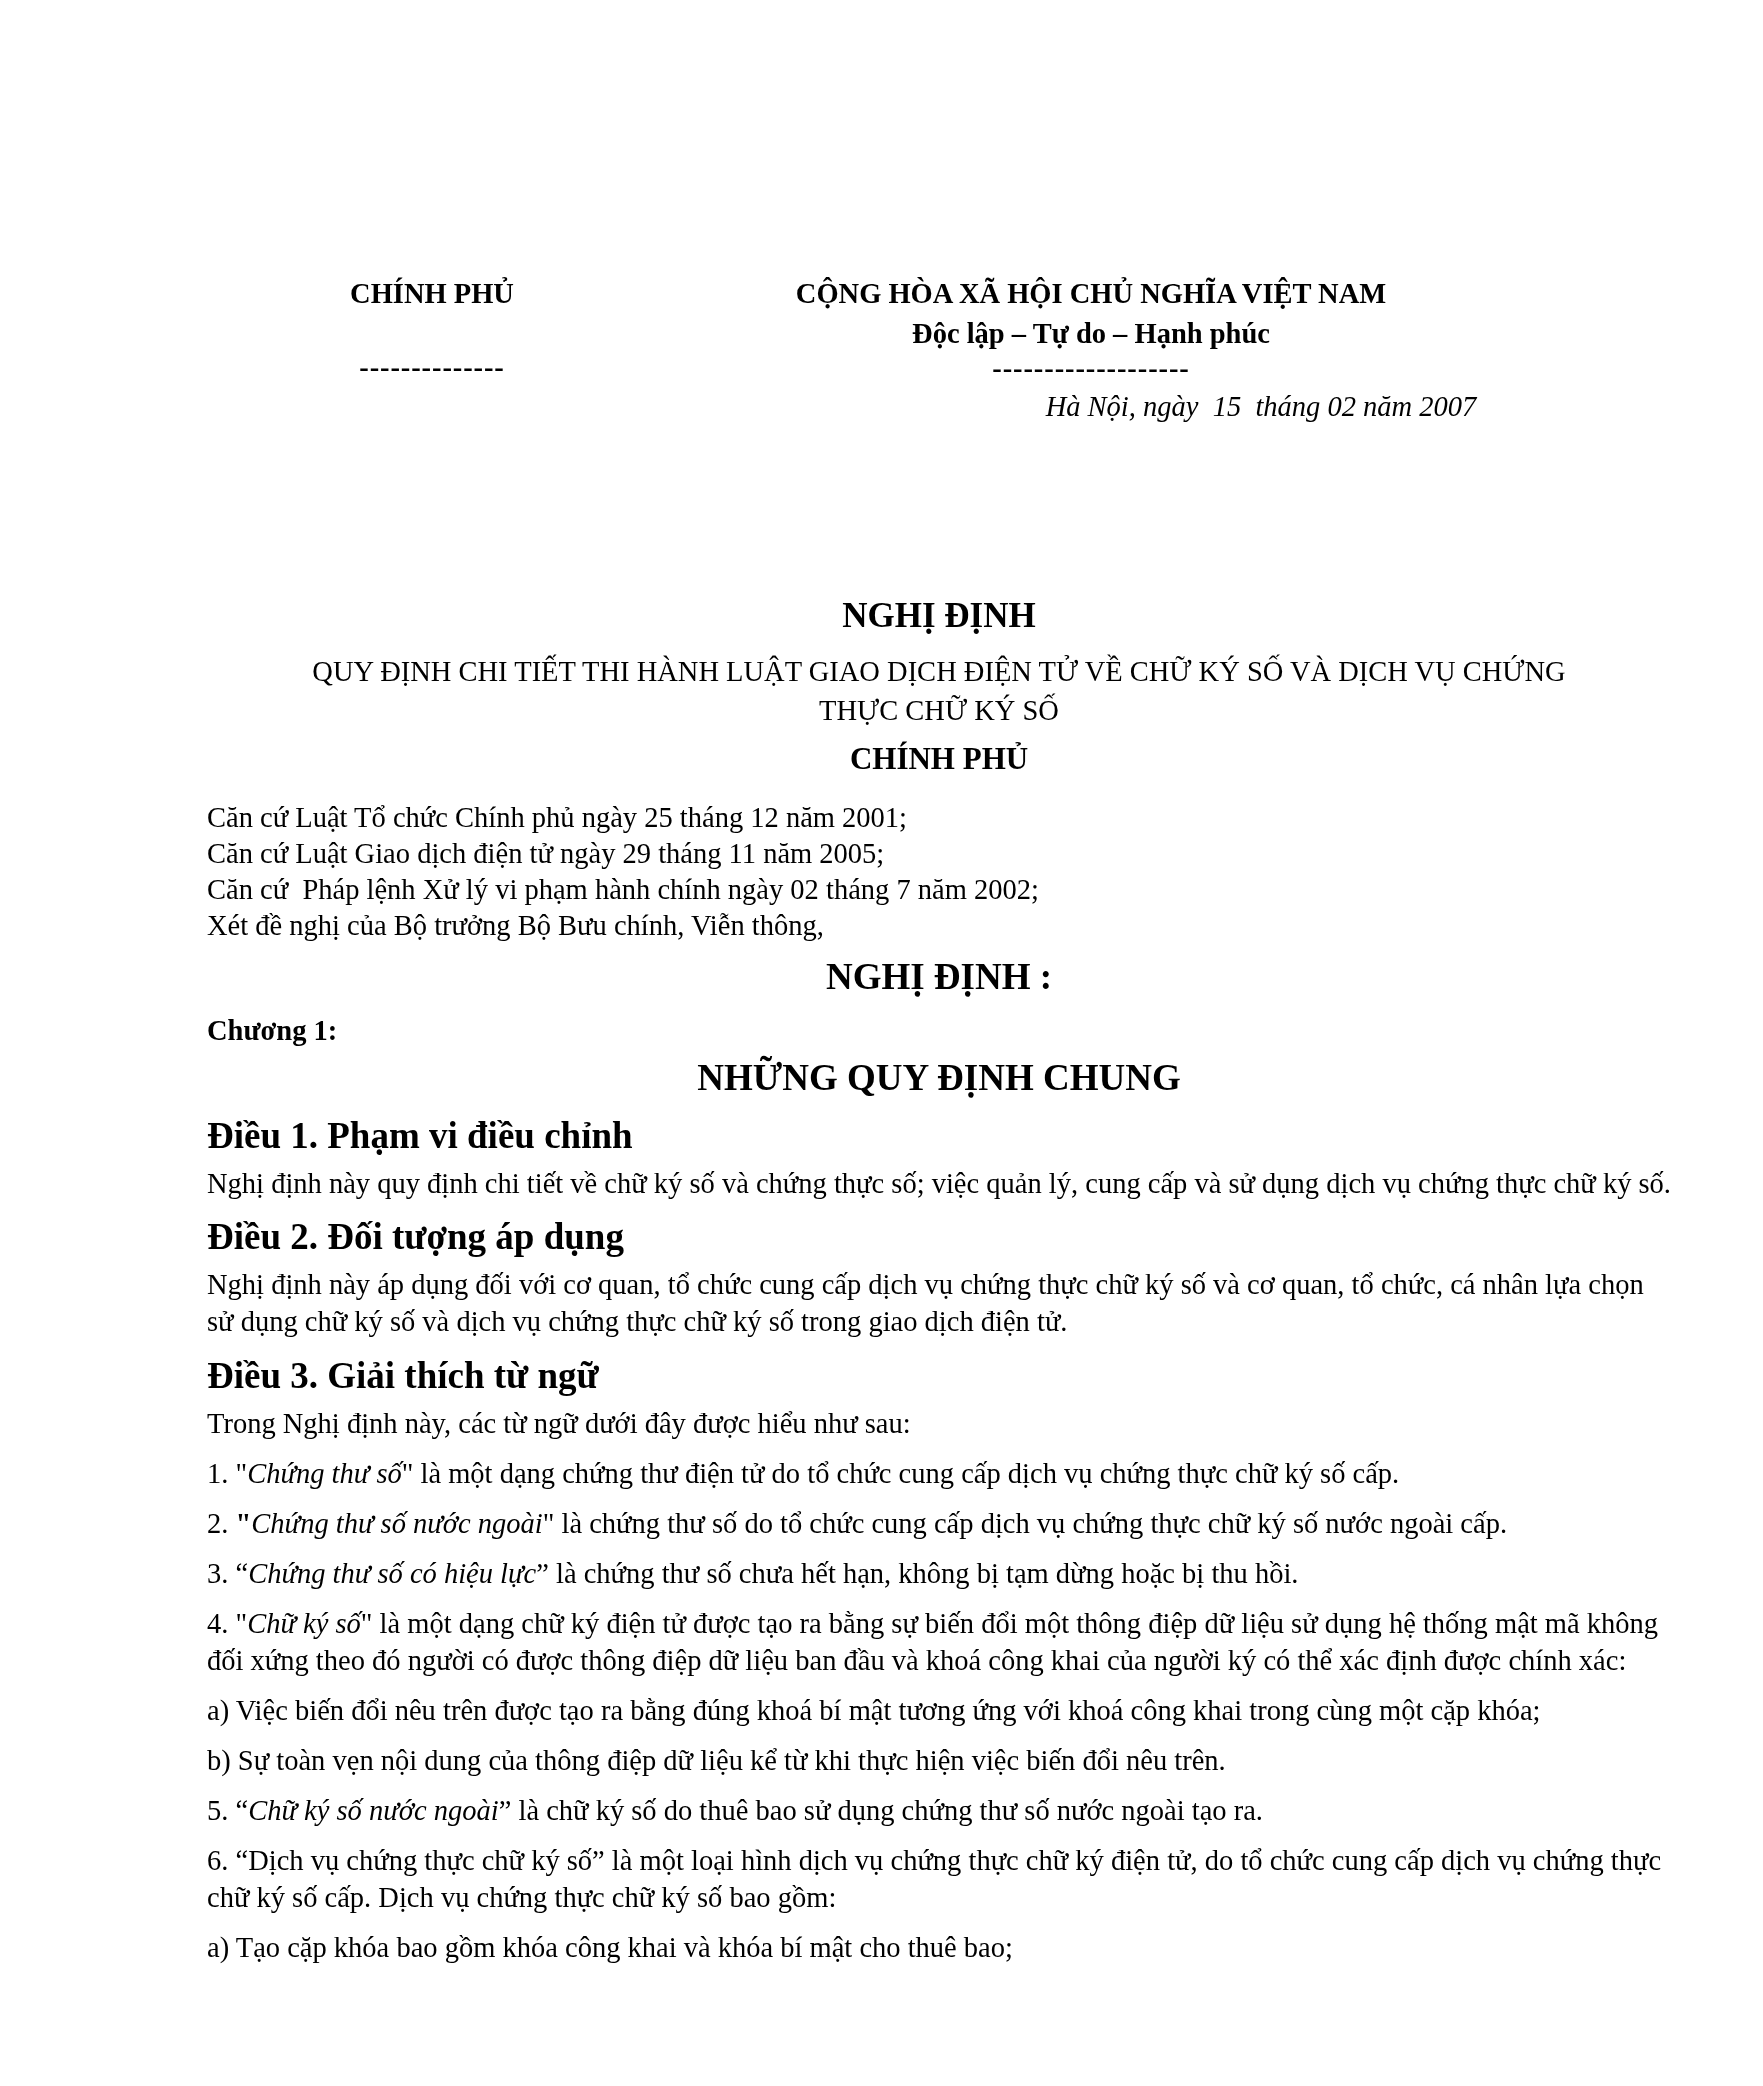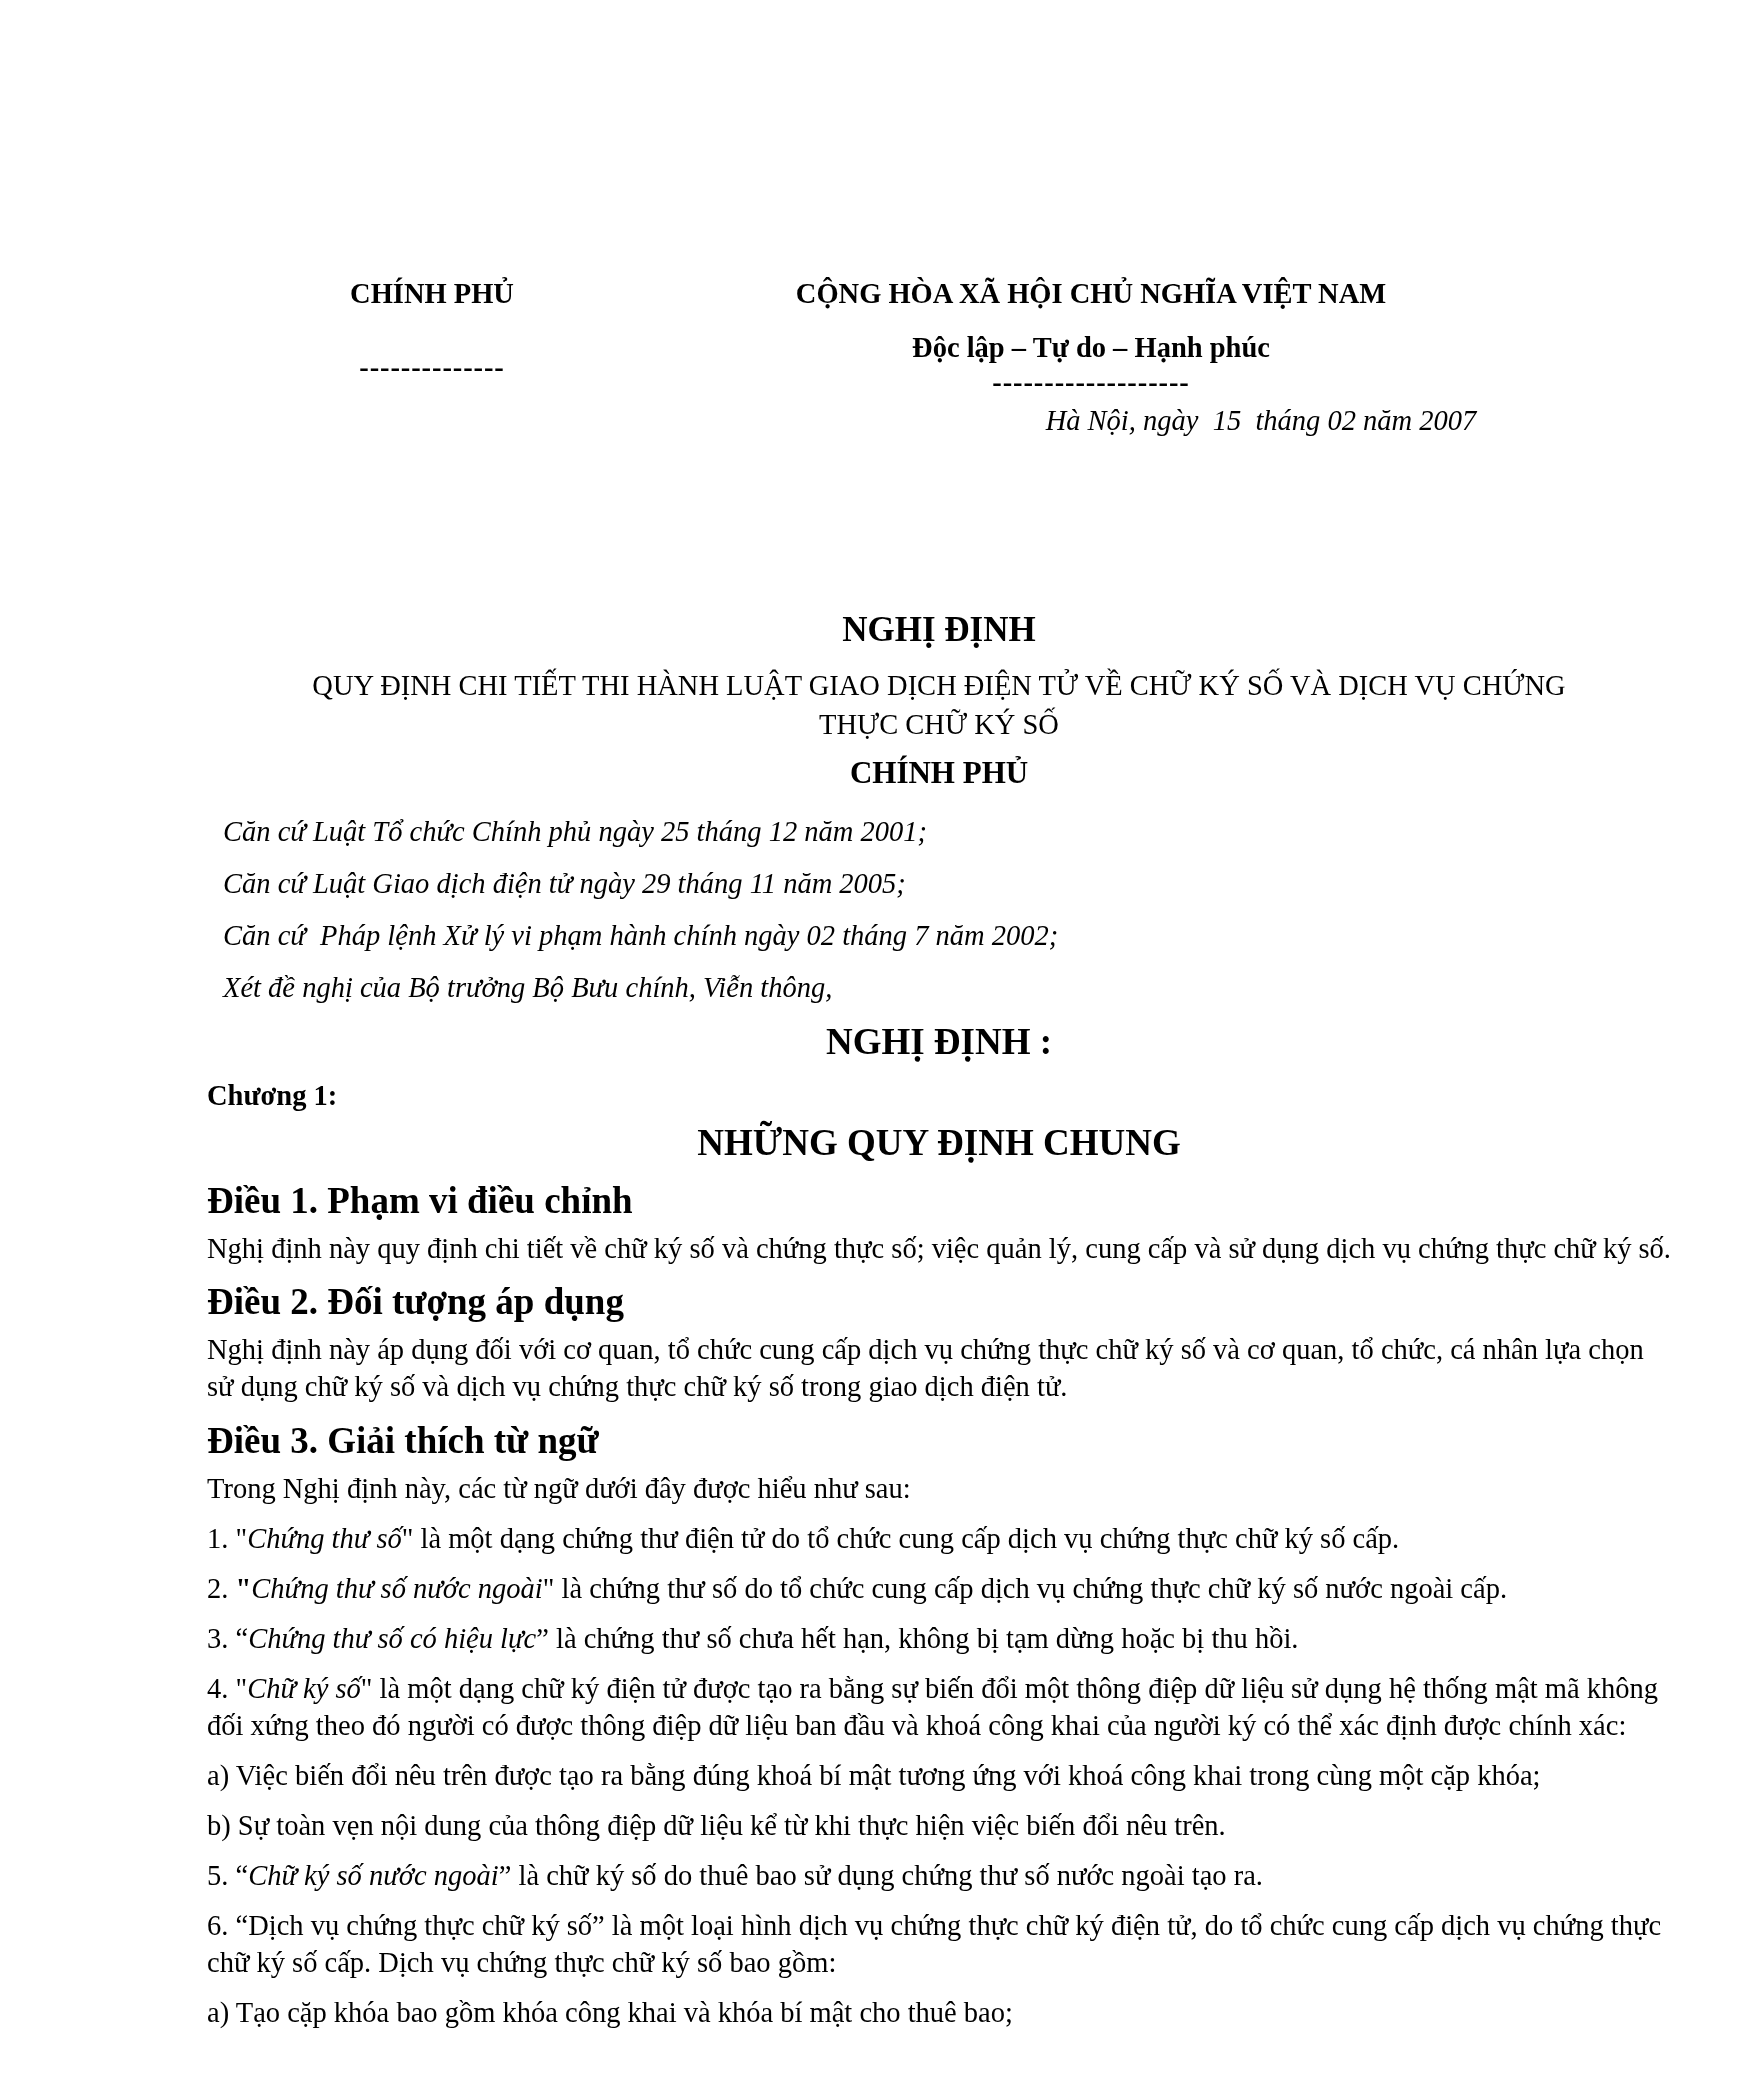--- a/index.html
+++ b/index.html
@@ -12,31 +12,31 @@
   }
   .b{font-weight:bold;}
   .it{font-style:italic;}
   
   .doc-header{display:flex;align-items:flex-start;}
   .h-left{width:450px;text-align:center;}
   .h-right{width:826px;margin-left:21px;text-align:center;}
   .dash{font-weight:bold;line-height:20px;letter-spacing:0.9px;}
   .h-left .dash{margin-top:46px;}
   .h-left .doc-number{margin-top:11px;}
-  .h-right .motto{margin-top:17px;}
+  .h-right .motto{margin-top:3px;}
   .h-right .dash{margin-top:7.3px;}
   .h-right .dateline{margin-top:9.2px;white-space:pre-wrap;padding-left:340px;}
   
   .title-block{margin-top:170px;text-align:center;}
   .main-title{font-size:35px;line-height:42px;font-weight:bold;margin:0;}
   .subtitle{font-size:28.5px;line-height:39px;margin:14.7px auto 0;max-width:1313px;}
   .issuer{font-size:31px;line-height:39px;font-weight:bold;margin:9.2px 0 0;}
   
   .preamble{margin-top:22px;}
-  .preamble p{margin:16px;font-style:italic;line-height:36px;white-space:pre-wrap;}
+  .preamble p{margin:0;line-height:36px;white-space:pre-wrap;}
   .enactment{font-size:37px;line-height:40px;font-weight:bold;text-align:center;margin:13px 0 0;}
   .chapter-label{font-weight:bold;margin:14.7px 0 0;}
   .chapter-title{font-size:37px;line-height:44px;font-weight:bold;text-align:center;margin:7.3px 0 0;}
   
   .article-heading{font-weight:bold;font-size:37px;line-height:37px;margin:16.5px 0 0;}
   .para{margin:11px 0 0;}
   .def{margin:13px 0 0;}
 </style>
 </head>
 <body>

